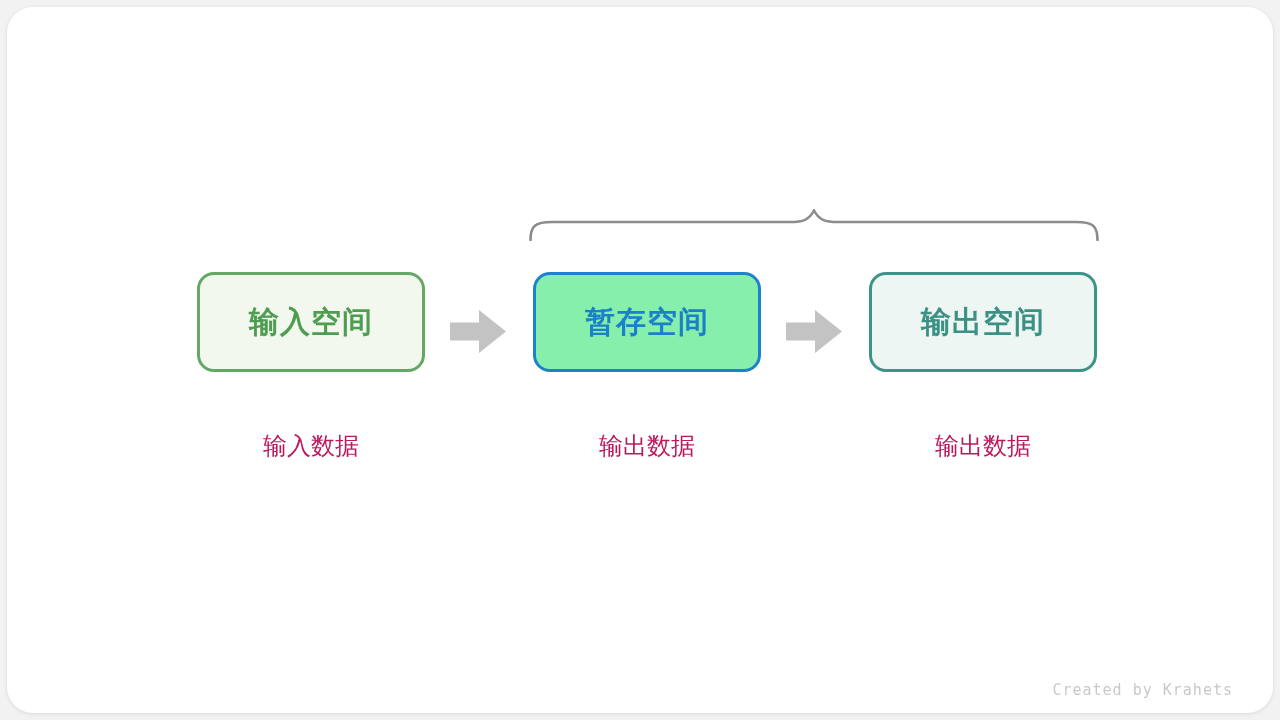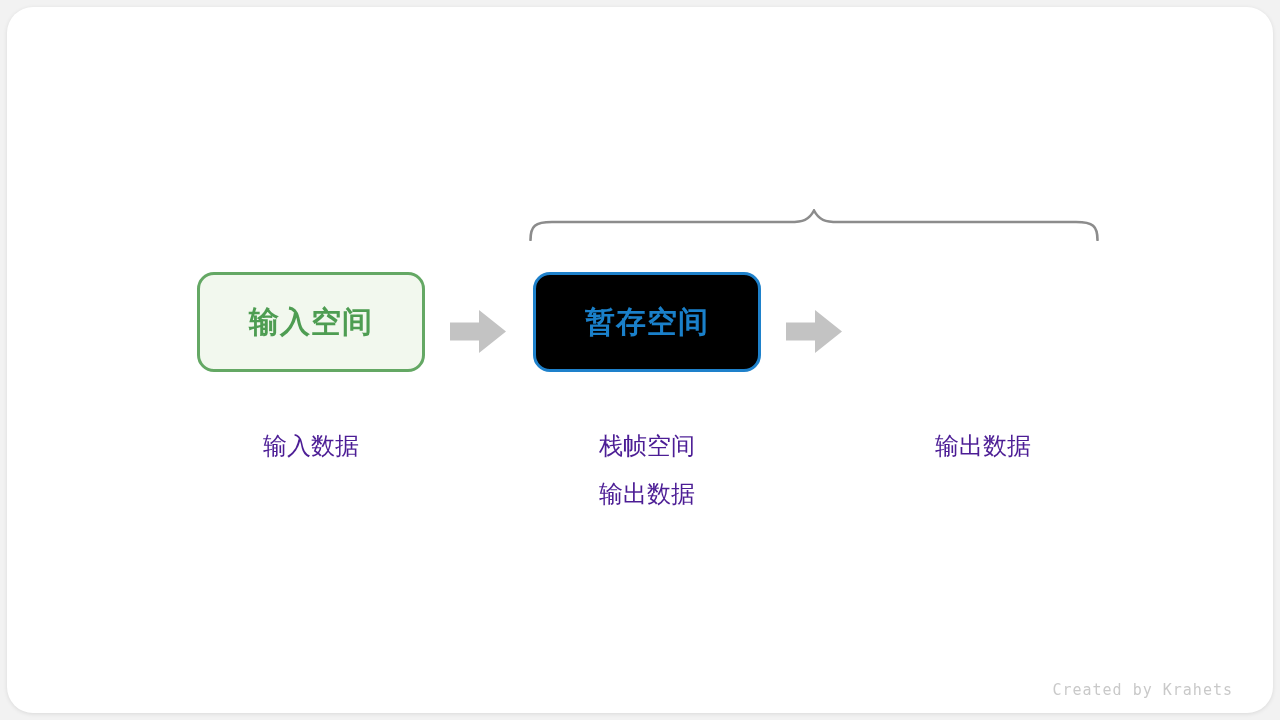--- a/index.html
+++ b/index.html
@@ -68,40 +68,40 @@
     align-items: center;
     justify-content: center;
   }
   .space-box .box-label {
     font-size: 30px;
     font-weight: 700;
     letter-spacing: 1px;
   }
   .box-input  { left: 190px; border-color: #64a864; background: #f2f8ee; }
   .box-input  .box-label { color: #4e9d52; }
-  .box-temp   { left: 526px; border-color: #1e81cb; background: #000000; }
+  .box-temp   { left: 526px; border-color: #1e81cb; background: #86efac; }
   .box-temp   .box-label { color: #1a80ca; }
   .box-output { left: 862px; border-color: #3a9488; background: #eef6f3; }
   .box-output .box-label { color: #3b9284; }
   
   .flow-arrow {
     position: absolute;
     top: 303px;
     width: 56px;
     height: 43px;
   }
   .arrow-1 { left: 443px; }
   .arrow-2 { left: 779px; }
   
   .sub-col {
     position: absolute;
     top: 415px;
     width: 228px;
     text-align: center;
-    color: #4c1d95;
+    color: #be185d;
     font-size: 24px;
     line-height: 48px;
   }
   .sub-input  { left: 190px; }
   .sub-temp   { left: 526px; }
   .sub-output { left: 862px; }
   .sub-line { display: block; }
   
   .watermark {
     position: absolute;
@@ -139,27 +139,29 @@
     <div class="space-box box-temp">
       <span class="box-label">暂存空间</span>
     </div>
 
     <div class="flow-arrow arrow-2">
       <svg width="56" height="43" viewBox="0 0 56 43" xmlns="http://www.w3.org/2000/svg">
         <polygon points="0,12.5 29,12.5 29,0 56,21.5 29,43 29,30.5 0,30.5" fill="#c3c3c3"></polygon>
       </svg>
     </div>
 
+    <div class="space-box box-output">
+      <span class="box-label">输出空间</span>
+    </div>
 
     <div class="sub-col sub-input">
       <span class="sub-line">输入数据</span>
     </div>
 
     <div class="sub-col sub-temp">
-      <span class="sub-line">栈帧空间</span>
       <span class="sub-line">输出数据</span>
     </div>
 
     <div class="sub-col sub-output">
       <span class="sub-line">输出数据</span>
     </div>
 
     <div class="watermark">Created by Krahets</div>
 
   </div>

